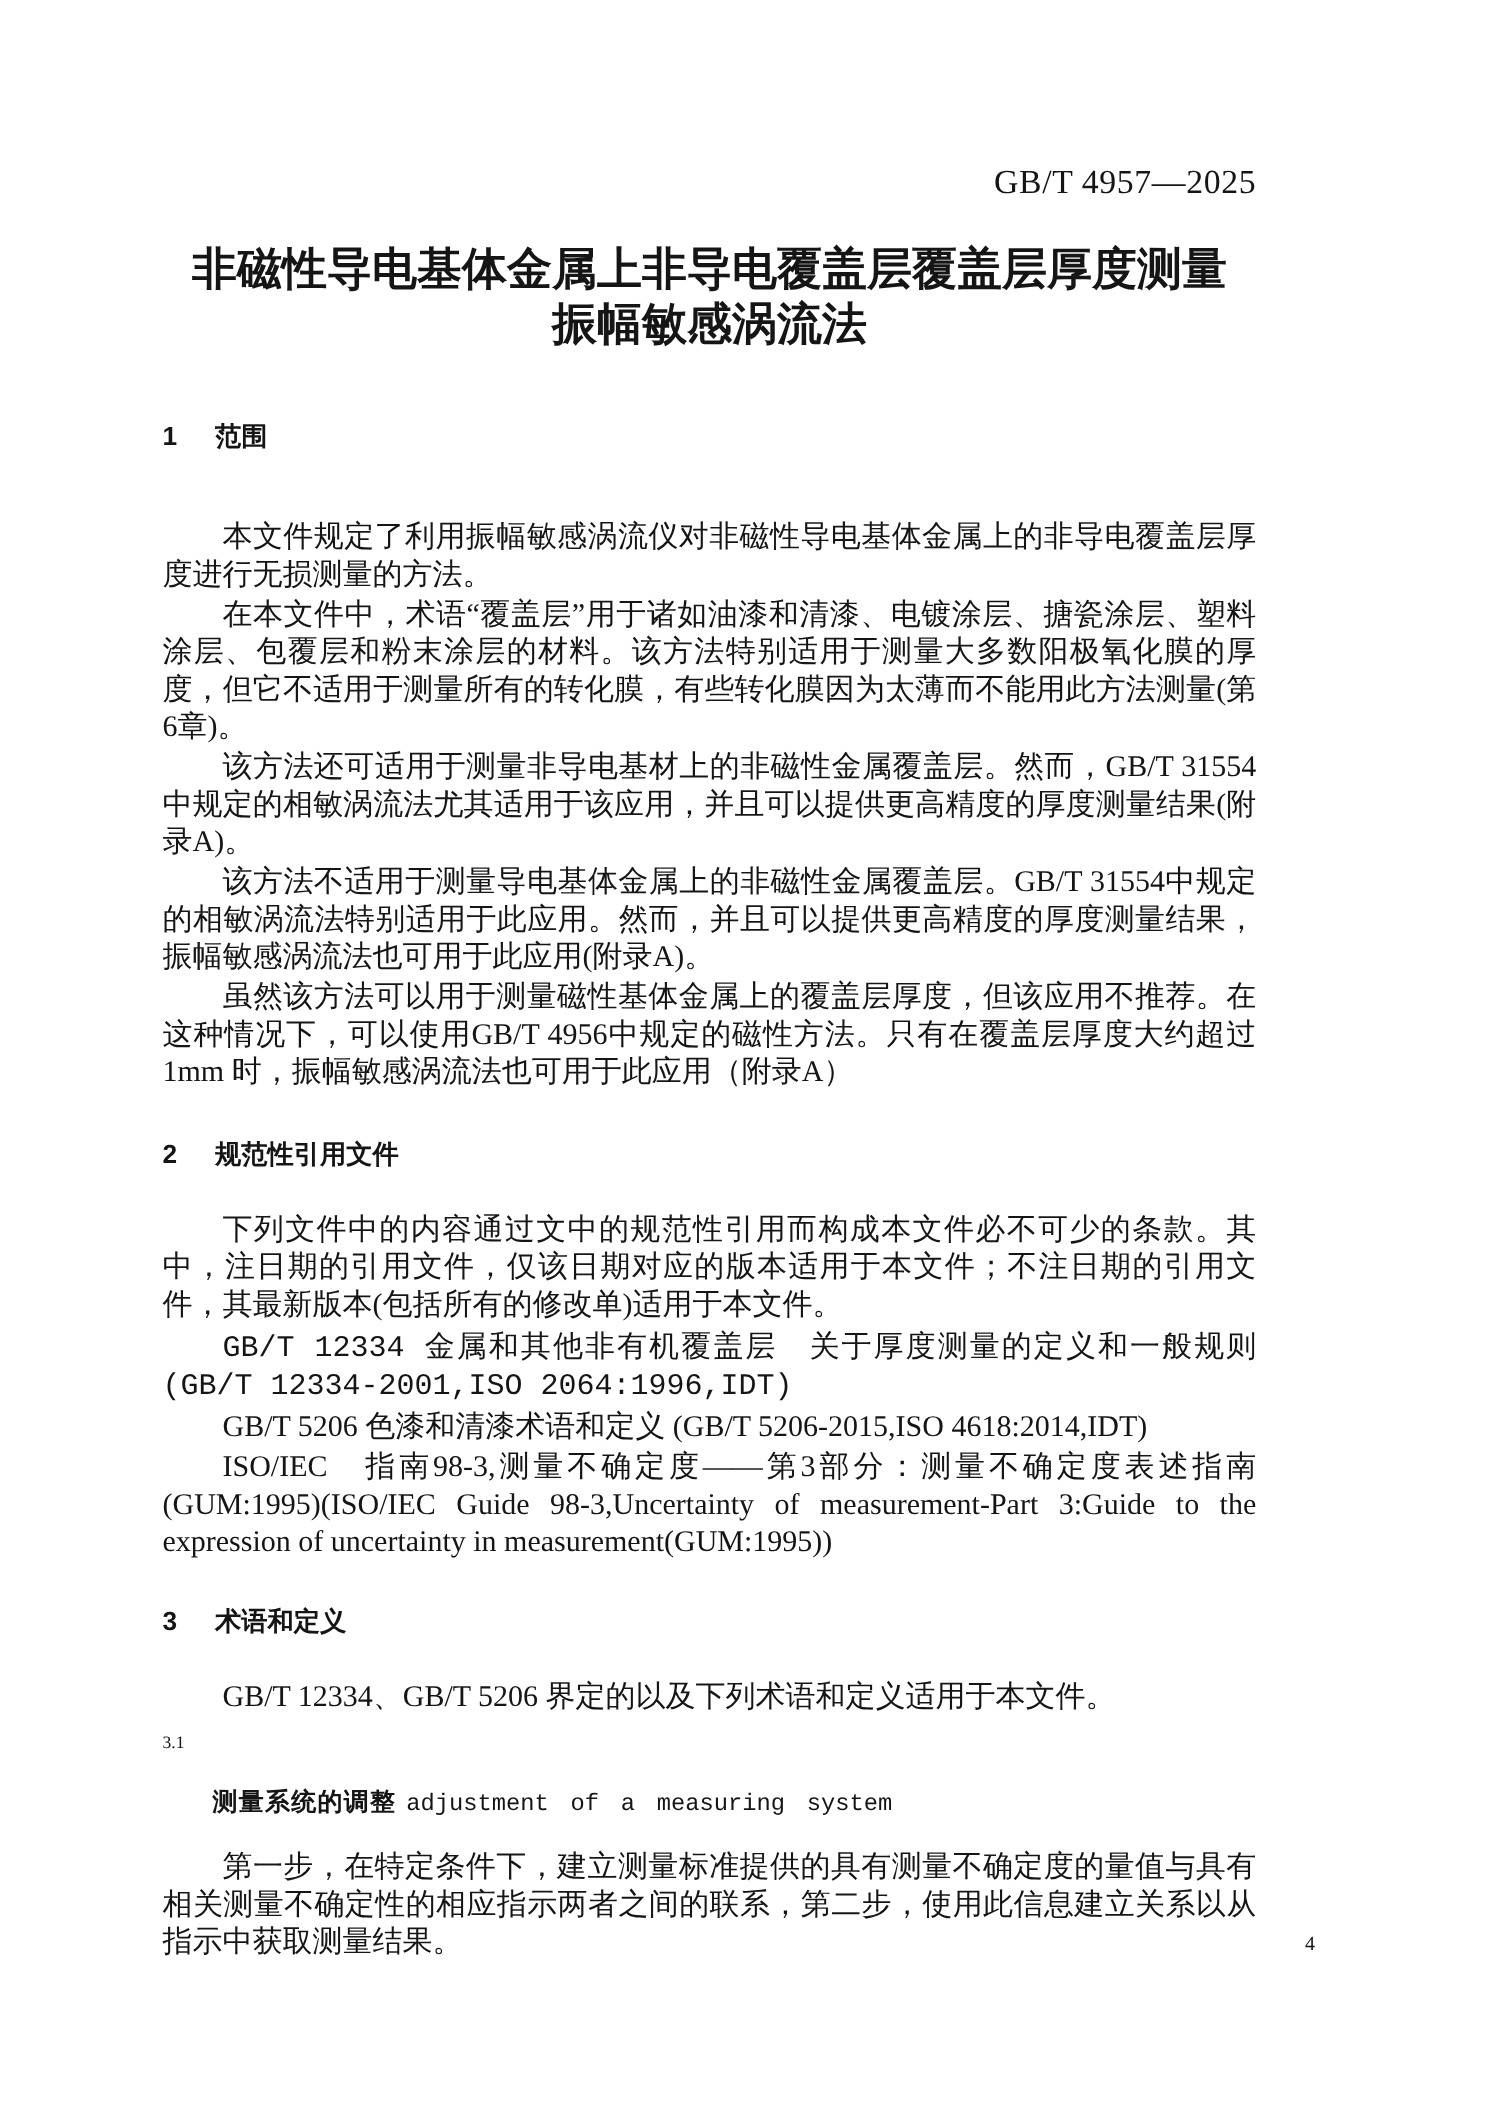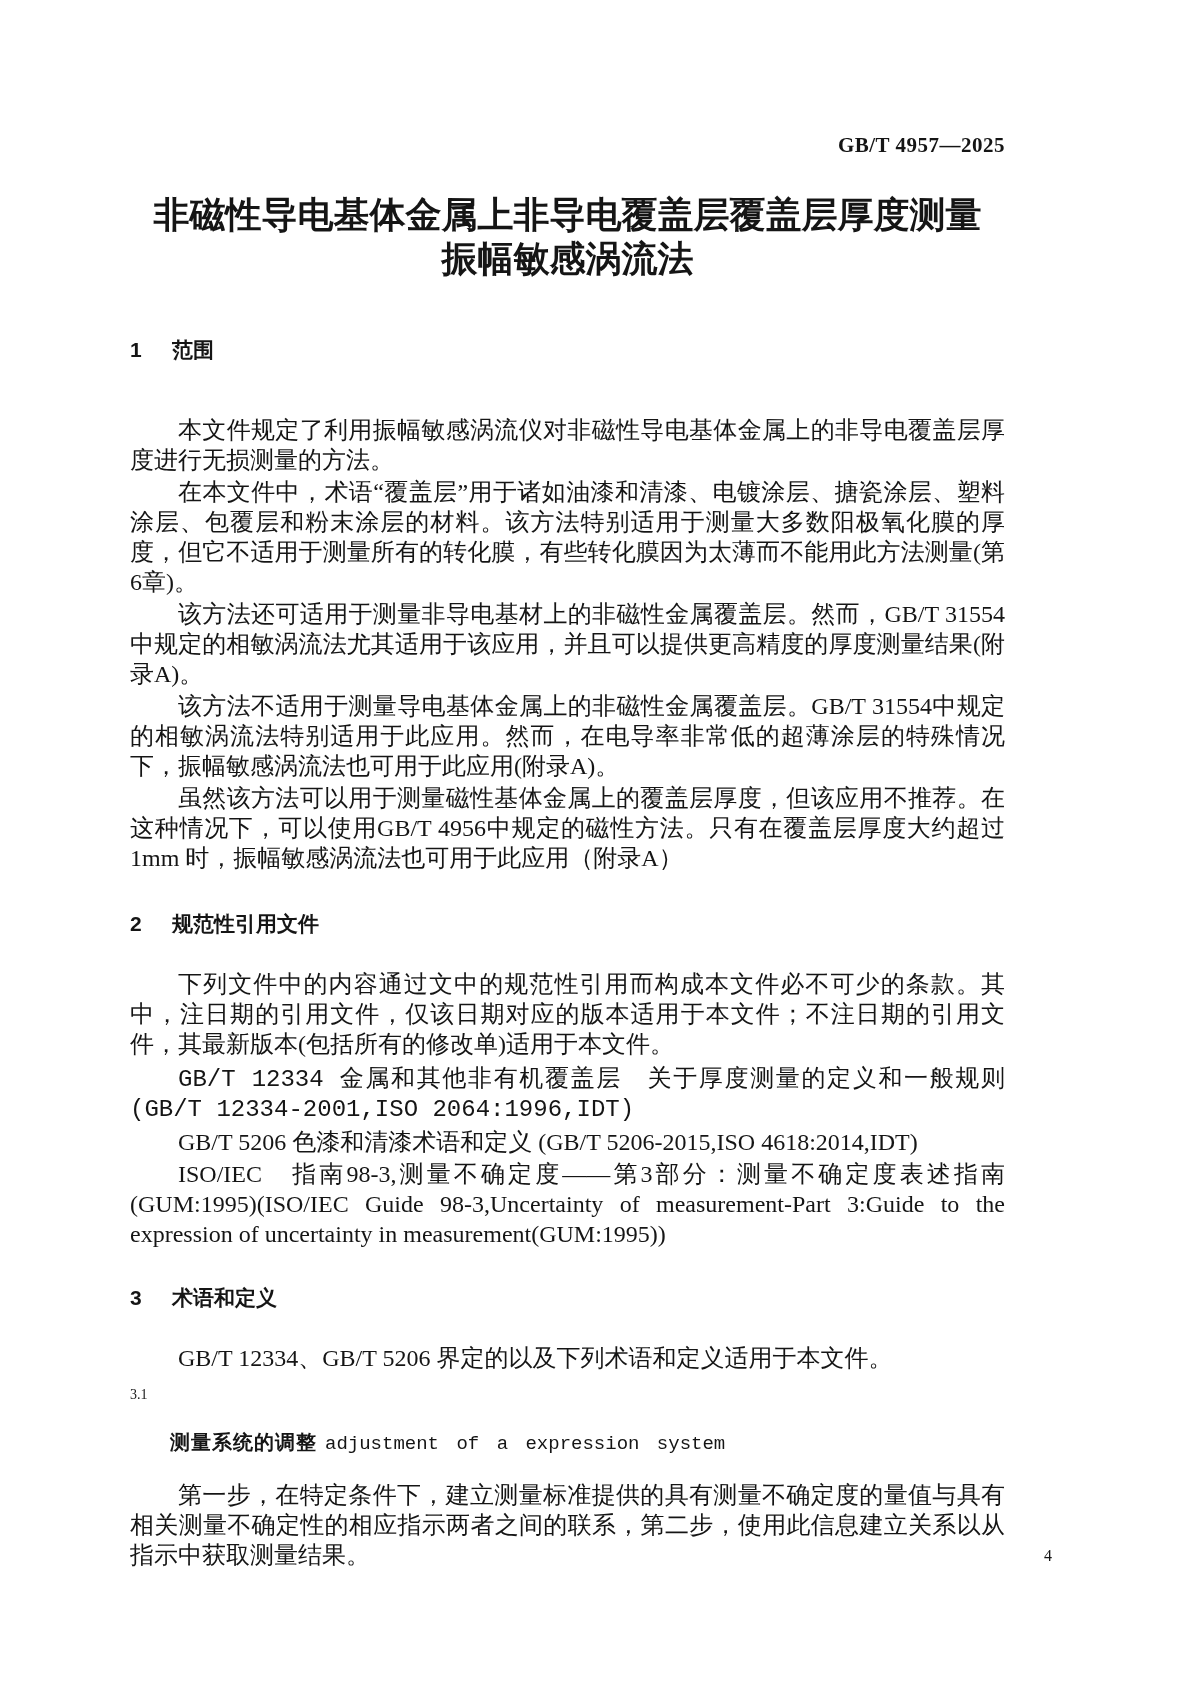--- a/index.html
+++ b/index.html
@@ -12,22 +12,22 @@
   .page {
     position: relative;
     width: 1190px; height: 1684px;
     background: #ffffff;
     overflow: hidden;
   }
   .content { padding: 133px 185px 0 130px; }
 
   .doc-number {
     text-align: right;
-    font-weight: bold;
-    font-size: 21px;
+    font-weight: normal;
+    font-size: 27px;
     line-height: 24px;
     letter-spacing: 0.5px;
   }
 
   .doc-title {
     margin-top: 36px;
     text-align: center;
     font-family: "Liberation Sans", "DejaVu Sans", sans-serif;
     font-weight: bold;
     font-size: 36px;
@@ -104,42 +104,42 @@
       <div>振幅敏感涡流法</div>
     </div>
 
     <div class="sec-heading h-scope">
       <span class="sec-num">1</span><span>范围</span>
     </div>
 
     <p class="body first-after-heading">本文件规定了利用振幅敏感涡流仪对非磁性导电基体金属上的非导电覆盖层厚度进行无损测量的方法。</p>
     <p class="body">在本文件中，术语“覆盖层”用于诸如油漆和清漆、电镀涂层、搪瓷涂层、塑料涂层、包覆层和粉末涂层的材料。该方法特别适用于测量大多数阳极氧化膜的厚度，但它不适用于测量所有的转化膜，有些转化膜因为太薄而不能用此方法测量(第6章)。</p>
     <p class="body">该方法还可适用于测量非导电基材上的非磁性金属覆盖层。然而，GB/T 31554中规定的相敏涡流法尤其适用于该应用，并且可以提供更高精度的厚度测量结果(附录A)。</p>
-    <p class="body">该方法不适用于测量导电基体金属上的非磁性金属覆盖层。GB/T 31554中规定的相敏涡流法特别适用于此应用。然而，在电导率非常低的超薄涂层的特殊情况下，振幅敏感涡流法也可用于此应用(附录A)。</p>
+    <p class="body">该方法不适用于测量导电基体金属上的非磁性金属覆盖层。GB/T 31554中规定的相敏涡流法特别适用于此应用。然而，并且可以提供更高精度的厚度测量结果，振幅敏感涡流法也可用于此应用(附录A)。</p>
     <p class="body">虽然该方法可以用于测量磁性基体金属上的覆盖层厚度，但该应用不推荐。在这种情况下，可以使用GB/T 4956中规定的磁性方法。只有在覆盖层厚度大约超过1mm 时，振幅敏感涡流法也可用于此应用（附录A）</p>
 
     <div class="sec-heading h-refs">
       <span class="sec-num">2</span><span>规范性引用文件</span>
     </div>
 
     <p class="body intro2">下列文件中的内容通过文中的规范性引用而构成本文件必不可少的条款。其中，注日期的引用文件，仅该日期对应的版本适用于本文件；不注日期的引用文件，其最新版本(包括所有的修改单)适用于本文件。</p>
     <p class="body ref-first">GB/T 12334 金属和其他非有机覆盖层　关于厚度测量的定义和一般规则 (GB/T 12334-2001,ISO 2064:1996,IDT)</p>
     <p class="body">GB/T 5206 色漆和清漆术语和定义 (GB/T 5206-2015,ISO 4618:2014,IDT)</p>
     <p class="body">ISO/IEC　指南98-3,测量不确定度——第3部分：测量不确定度表述指南 (GUM:1995)(ISO/IEC Guide 98-3,Uncertainty of measurement-Part 3:Guide to the expression of uncertainty in measurement(GUM:1995))</p>
 
     <div class="sec-heading h-terms">
       <span class="sec-num">3</span><span>术语和定义</span>
     </div>
 
     <p class="body intro3">GB/T 12334、GB/T 5206 界定的以及下列术语和定义适用于本文件。</p>
 
     <div class="term-number">3.1</div>
 
     <div class="term-line">
-      <span class="term-zh">测量系统的调整</span><span class="term-en">adjustment of a expression system</span>
+      <span class="term-zh">测量系统的调整</span><span class="term-en">adjustment of a measuring system</span>
     </div>
 
     <p class="body definition">第一步，在特定条件下，建立测量标准提供的具有测量不确定度的量值与具有相关测量不确定性的相应指示两者之间的联系，第二步，使用此信息建立关系以从指示中获取测量结果。</p>
 
   </div>
 
   <div class="page-number">4</div>
 </div>
 
 </body></html>

